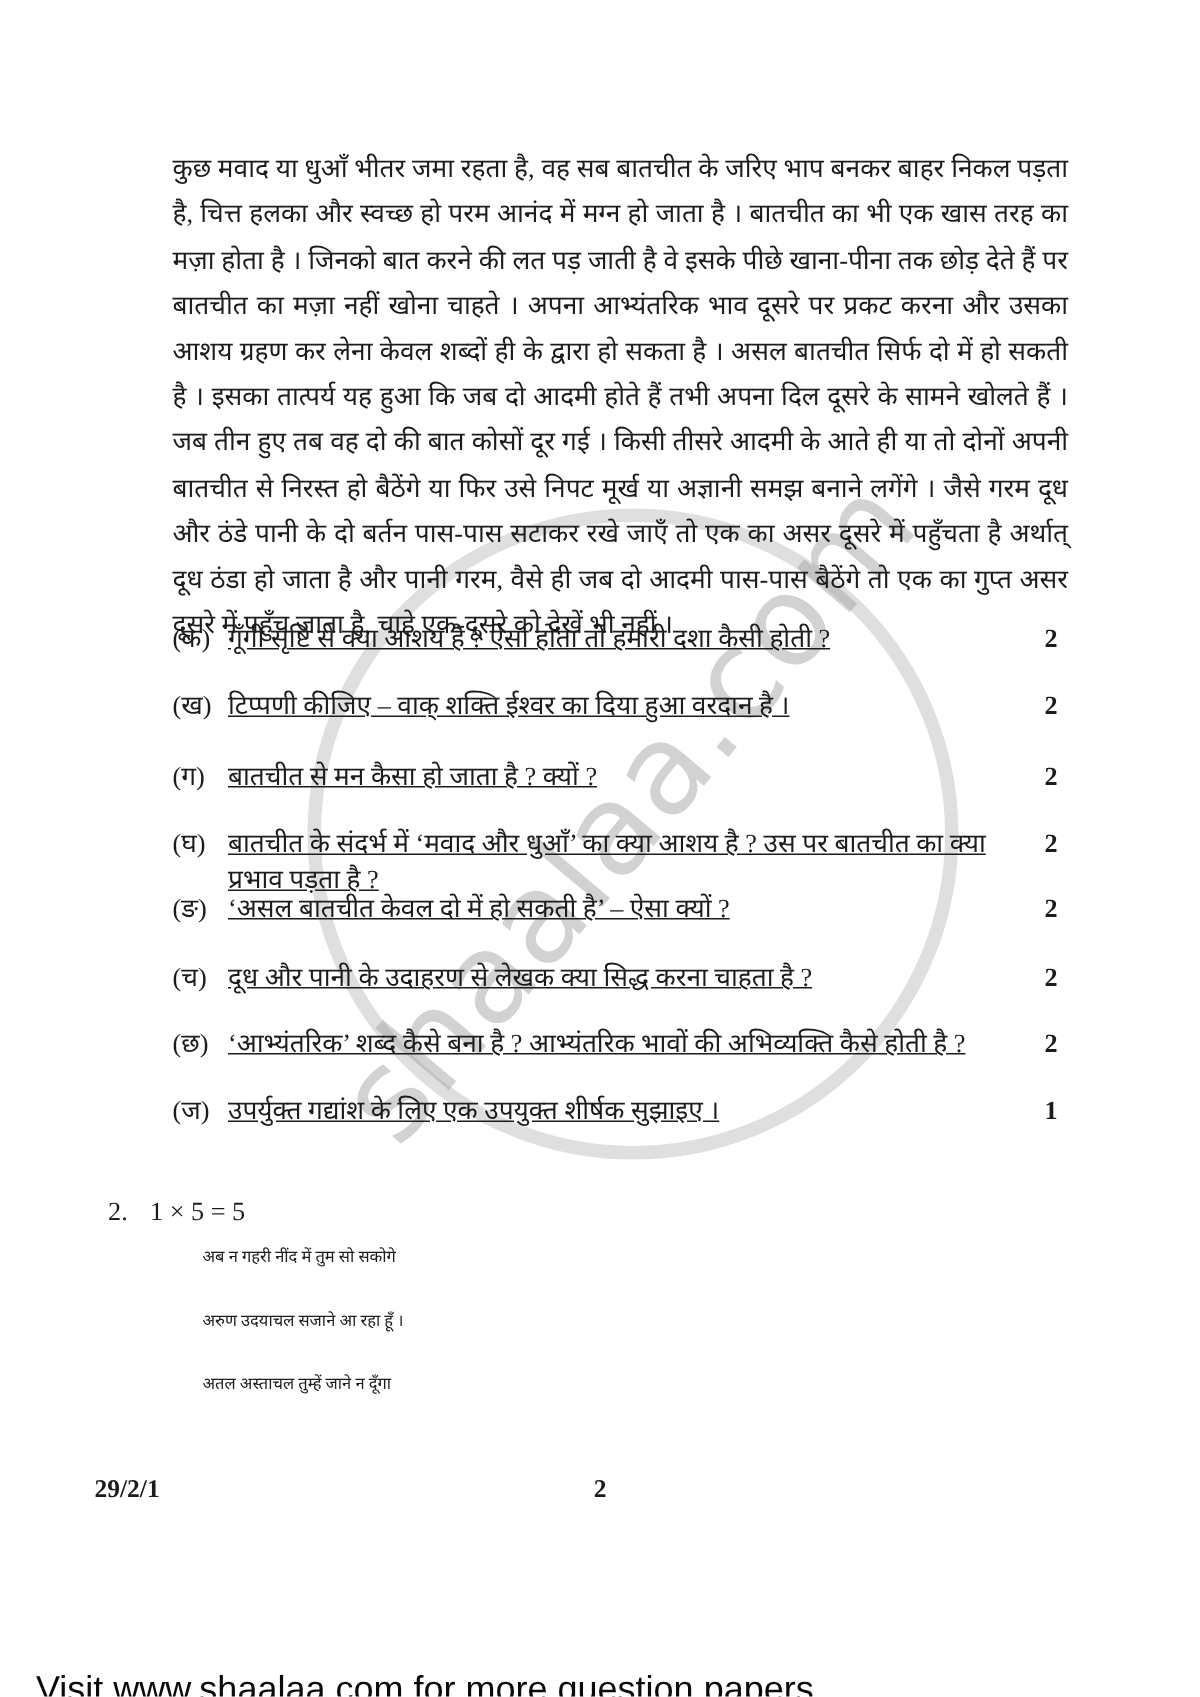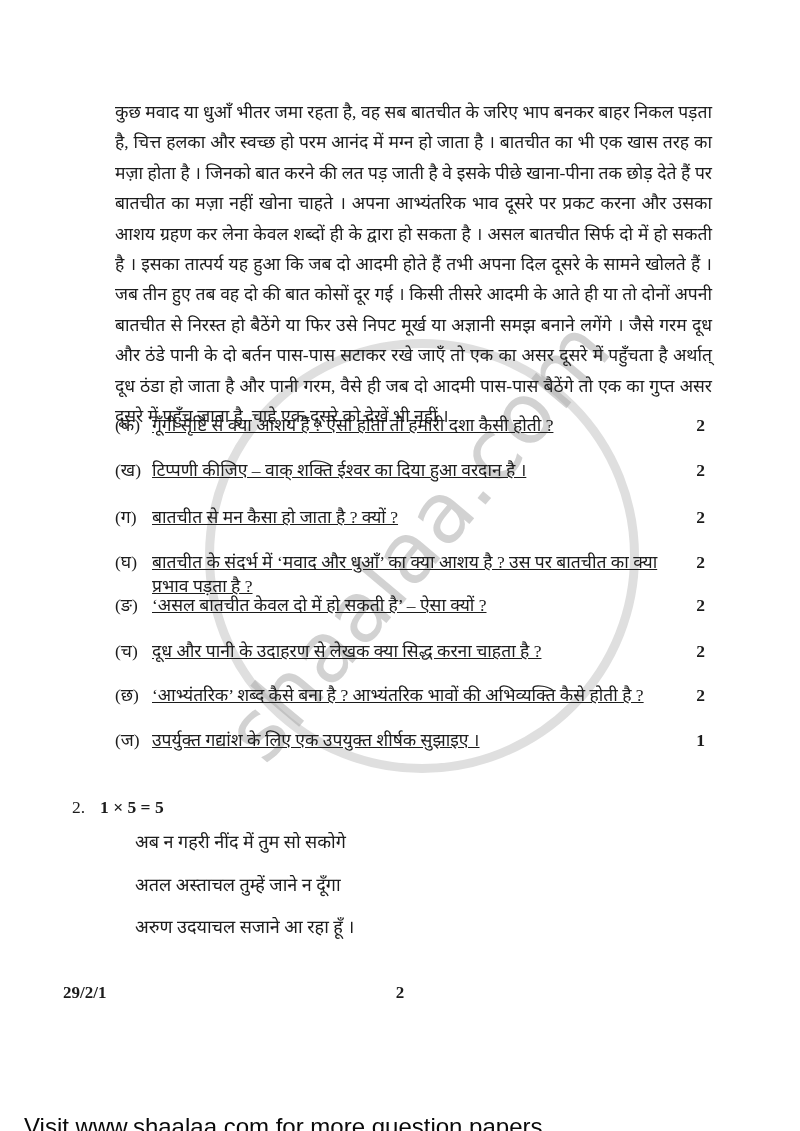--- a/index.html
+++ b/index.html
@@ -72,28 +72,28 @@
   .q2-row {
     position: absolute;
     left: 72px; top: 770px;
     width: 631px;
     display: flex; align-items: flex-start;
     font-size: 17.5px;
     line-height: 24px;
   }
   .q2-num  { width: 28px; flex: none; }
   .q2-text { flex: 1; padding-right: 6px; }
-  .q2-marks{ flex: none; font-weight: bold; white-space: nowrap; }
+  .q2-marks{ flex: none; font-weight: normal; white-space: nowrap; }
 
   
   .poem {
     position: absolute;
     left: 135px; top: 804px;
     width: 480px;
-    font-size: 18px;
+    font-size: 11px;
   }
   .poem-line { height: 42.6px; }
 
   
   .footer { position: absolute; left: 0; top: 958px; width: 100%; height: 24px; font-size: 17px; font-weight: bold; }
   .paper-code { position: absolute; left: 63px; }
   .page-num { position: absolute; left: 0; width: 100%; text-align: center; }
 
   
   .bottom-bar {
@@ -161,22 +161,22 @@
       </div>
     </div>
 
     <div class="q2-row">
       <span class="q2-num">2.</span>
       <span class="q2-marks">1 × 5 = 5</span>
     </div>
 
     <div class="poem">
       <div class="poem-line">अब न गहरी नींद में तुम सो सकोगे</div>
+      <div class="poem-line">अरुण उदयाचल सजाने आ रहा हूँ ।</div>
       <div class="poem-line">अतल अस्ताचल तुम्हें जाने न दूँगा</div>
-      <div class="poem-line">अरुण उदयाचल सजाने आ रहा हूँ ।</div>
     </div>
 
     <div class="footer">
       <span class="page-num">2</span>
       <span class="paper-code">29/2/1</span>
     </div>
 
     <div class="bottom-bar">Visit www.shaalaa.com for more question papers</div>
 
   </div>

